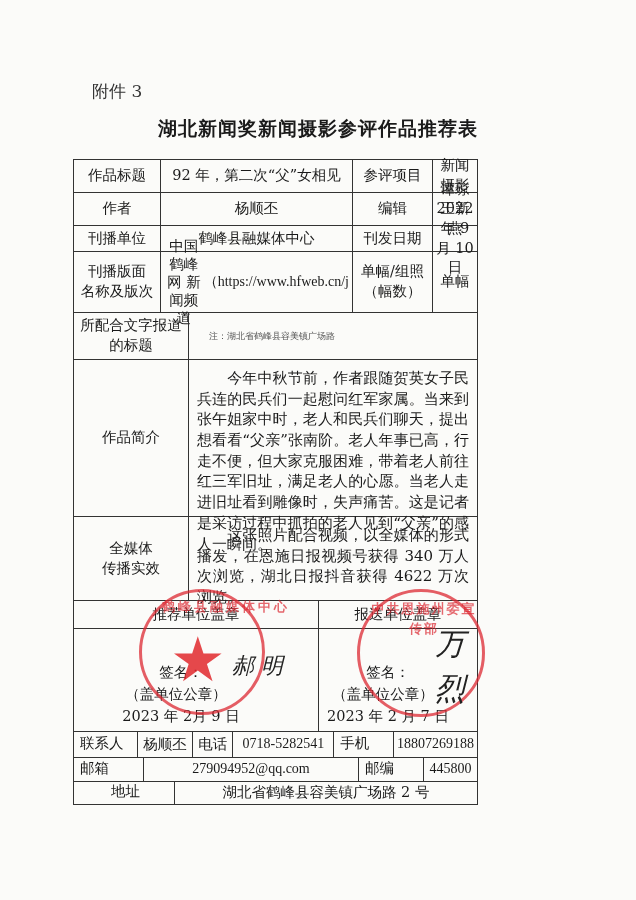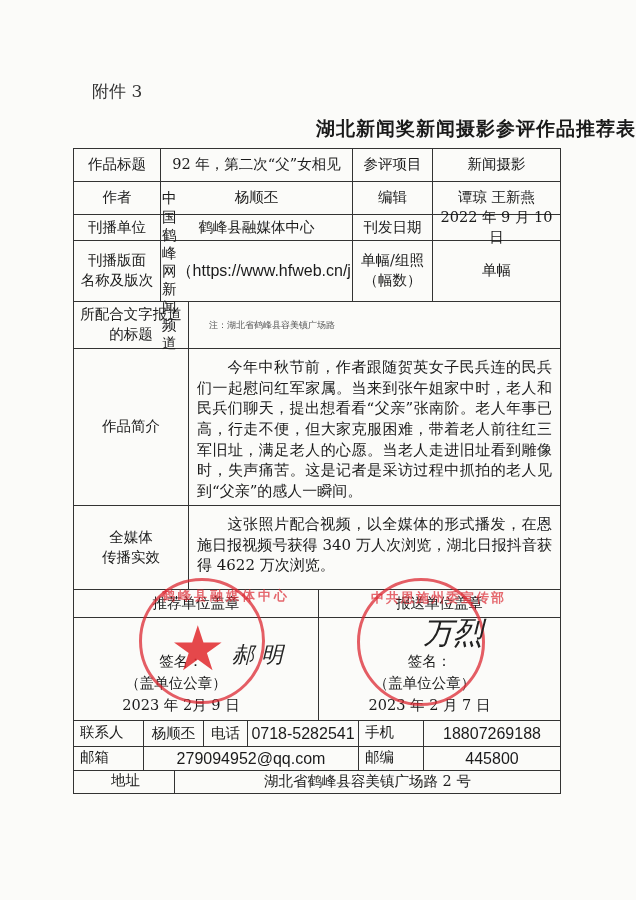--- a/index.html
+++ b/index.html
@@ -1,25 +1,25 @@
 <!DOCTYPE html>
 <html><head>
 <meta charset="utf-8">
 <style>
   html, body { margin:0; padding:0; }
   body { width:636px; height:900px; background:#fbfbf9; position:relative; overflow:hidden;
          font-family:"DejaVu Serif","Liberation Serif",serif; color:#1a1a1a; }
   .attach { position:absolute; left:92px; top:80px; font-size:17px; color:#333; }
-  .title { position:absolute; left:0; width:636px; top:116px; text-align:right; font-size:19px; font-weight:bold; letter-spacing:1px; }
-  .tbl { position:absolute; left:73px; top:148px; width:488px; border:1.5px solid #333; box-sizing:border-box; }
+  .title { position:absolute; left:0; width:636px; top:116px; text-align:center; font-size:19px; font-weight:bold; letter-spacing:1px; }
+  .tbl { position:absolute; left:73px; top:159px; width:405px; border:1.5px solid #333; box-sizing:border-box; }
   .row { display:flex; border-bottom:1px solid #333; box-sizing:border-box; }
   .row:last-child { border-bottom:none;margin-left:31px; }
   .cell { border-right:1px solid #333; box-sizing:border-box; display:flex; align-items:center; justify-content:center; text-align:center; font-size:14.5px; line-height:1.35; padding:0 3px; }
   .cell:last-child { border-right:none; }
-  .mono { font-family:Liberation Sans, sans-serif; font-size:16px; }
+  .mono { font-family:Liberation Serif, serif; font-size:14px; }
   .note { font-size:9px; color:#555; justify-content:flex-start; padding-left:20px; }
   .para { justify-content:flex-start; align-items:flex-start; text-align:justify; font-size:15px; line-height:1.38; padding:8px 8px; display:block; }
   .para .indent { display:inline-block; width:30px; }
   .sig { position:relative; flex-direction:column; font-size:14.5px; line-height:1.5; padding-top:30px; }
   .stamp { position:absolute; border:3px solid rgba(220,40,50,0.75); border-radius:50%; pointer-events:none; }
   .star { position:absolute; color:rgba(225,40,45,0.85); font-size:62px; line-height:1; pointer-events:none; }
   .stampText { position:absolute; color:rgba(220,40,50,0.7); font-size:13px; font-weight:bold; pointer-events:none; }
   .hand { position:absolute; font-family:"DejaVu Sans",sans-serif; font-size:22px; color:#222; font-style:italic; pointer-events:none; }
   .left { justify-content:flex-start; padding-left:6px;font-family:Liberation Mono, monospace; }
 </style>

